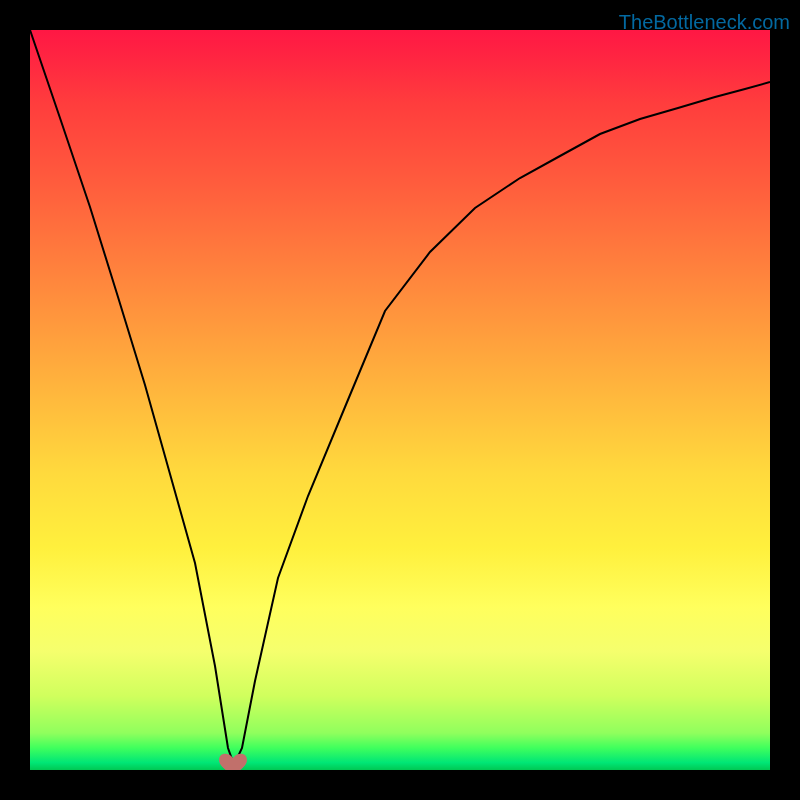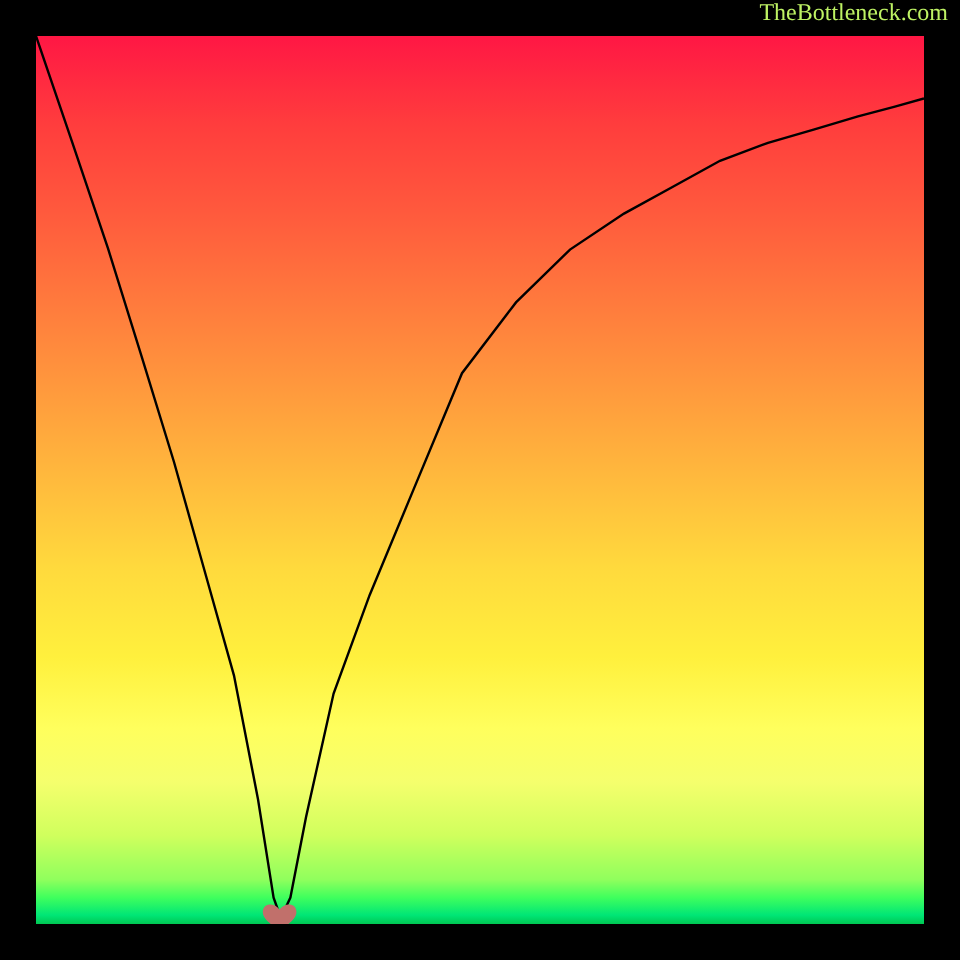--- a/index.html
+++ b/index.html
@@ -11,24 +11,24 @@
     body {
       width: 800px;
       height: 800px;
       background: #000;
       position: relative;
       overflow: hidden;
     }
     
     .watermark {
       position: absolute;
-      top: 0;
+      top: 11px;
       right: 10px;
-      color: #bef264;
-      font-family: Liberation Serif, serif;
+      color: #0369a1;
+      font-family: Liberation Sans, sans-serif;
       font-size: 20px;
       z-index: 100;
     }
     
     .chart-area {
       position: absolute;
       top: 30px;
       left: 30px;
       width: 740px;
       height: 740px;

